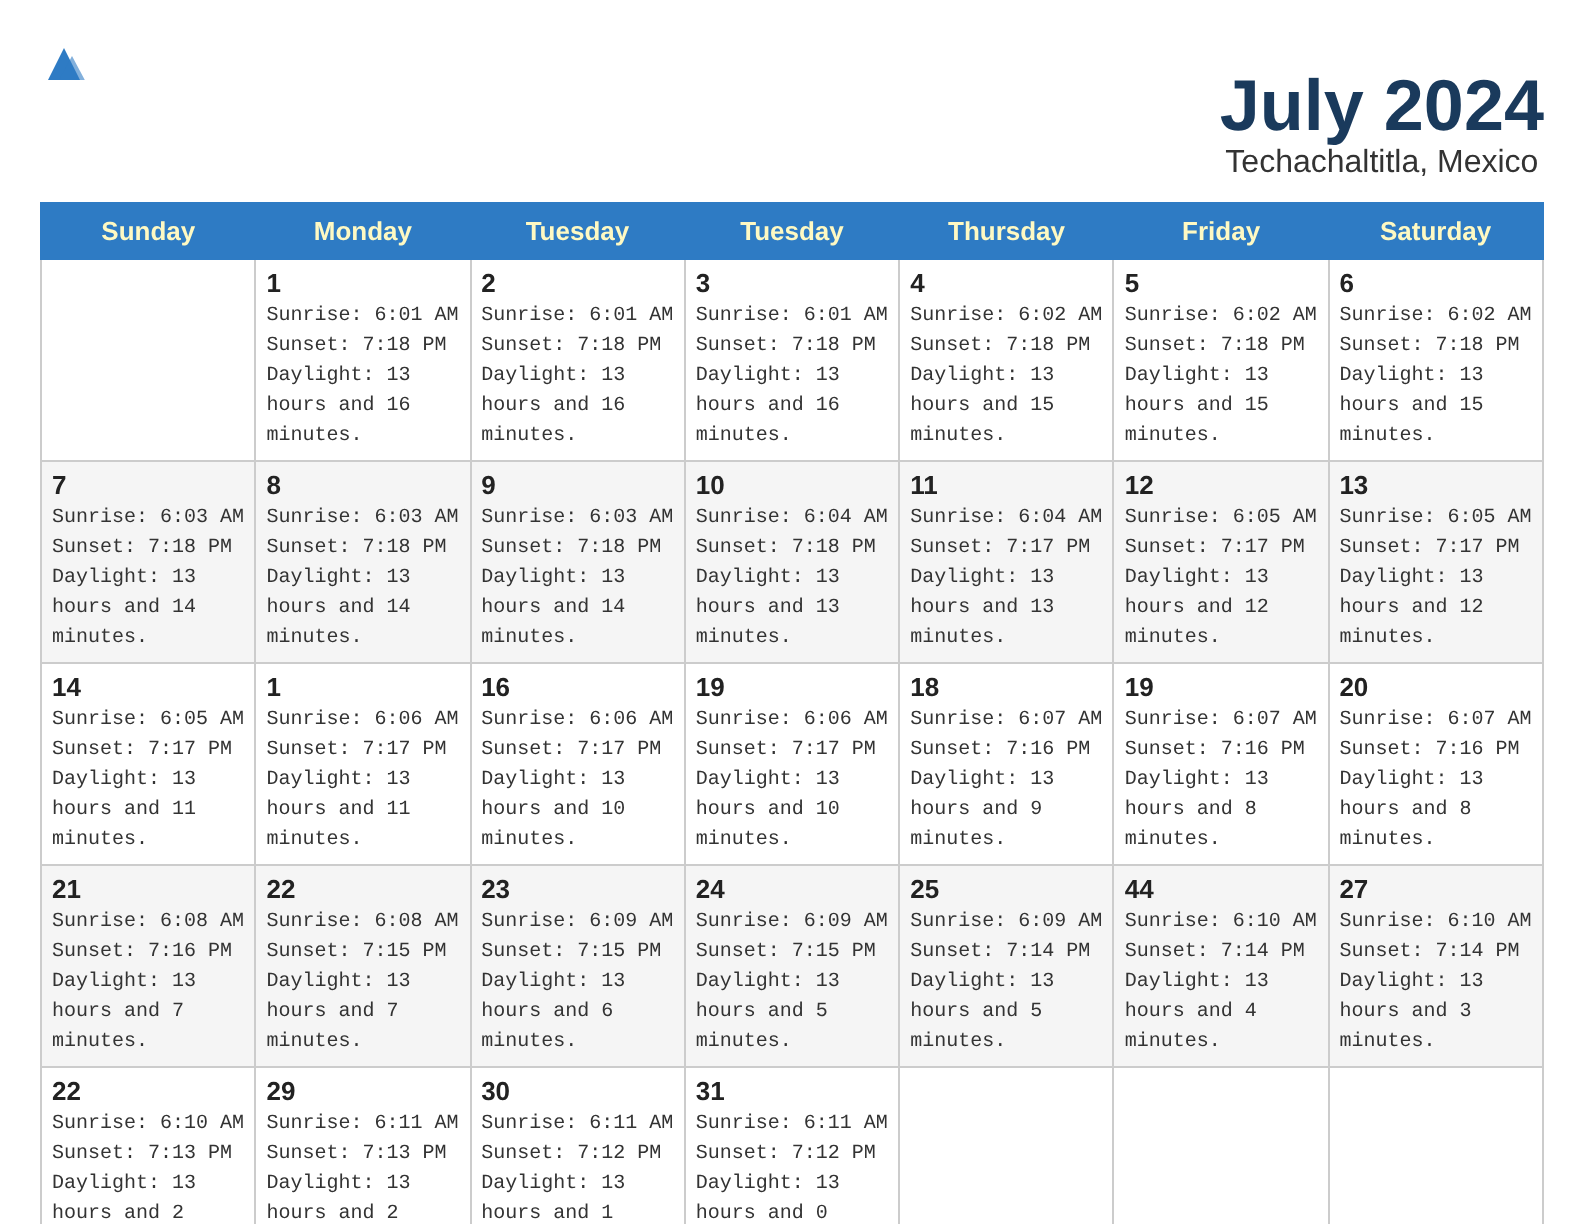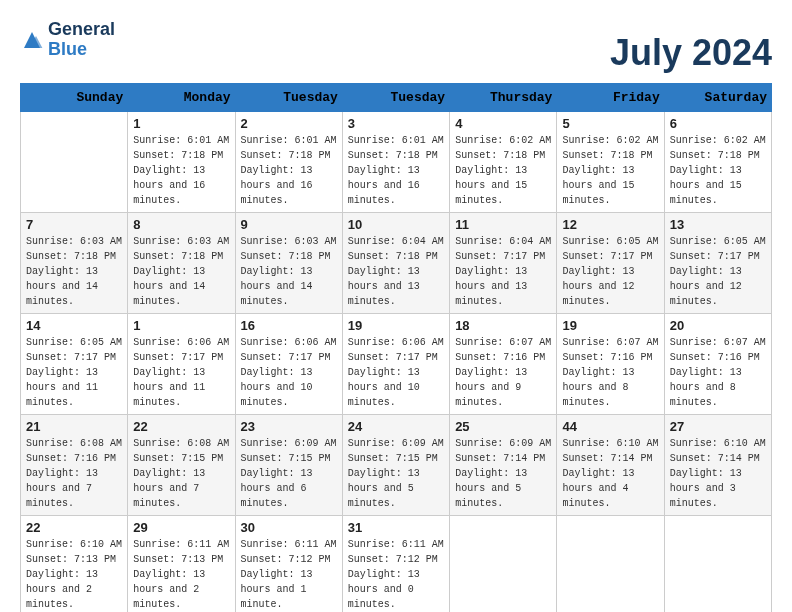--- a/index.html
+++ b/index.html
@@ -39,27 +39,26 @@
       font-size: 16px;
       color: #333;
     }
     table {
       width: 100%;
       border-collapse: collapse;
       font-size: 11px;
     }
     th {
       background-color: #2e7bc4;
-      color: #000000;
+      color: #fef9c3;
       padding: 6px 4px;
-      text-align: right;
+      text-align: center;
       font-size: 13px;
       font-weight: bold;
       border: 1px solid #2e7bc4;
-      font-family: Liberation Mono, monospace;
     }
     td {
       border: 1px solid #ccc;
       padding: 4px 5px;
       vertical-align: top;
       width: 107px;
       height: 80px;
     }
     .day-num {
       font-size: 13px;
@@ -86,27 +85,24 @@
   </style>
 </head>
 <body>
 
 <div class="header-area">
   <div class="logo">
     <svg class="logo-icon" viewBox="0 0 30 30" xmlns="http://www.w3.org/2000/svg">
       <polygon points="5,25 15,5 25,25" fill="#2e7bc4"></polygon>
       <polygon points="12,25 20,10 28,25" fill="#2e7bc4" opacity="0.6"></polygon>
     </svg>
-    <div>
-      <div style="font-size:18px;font-weight:bold;color:#1a3a5c;line-height:1.1;">General</div>
-      <div style="font-size:18px;font-weight:bold;color:#2e7bc4;line-height:1.1;">Blue</div>
-    </div>
   </div>
   <div class="title-area">
     <div class="month-title">July 2024</div>
+    <div class="location-title">Techachaltitla, Mexico</div>
   </div>
 </div>
 
 <table>
   <thead>
     <tr>
     <th>Sunday</th>
         <th>Monday</th>
         <th>Tuesday</th>
         <th>Tuesday</th>

